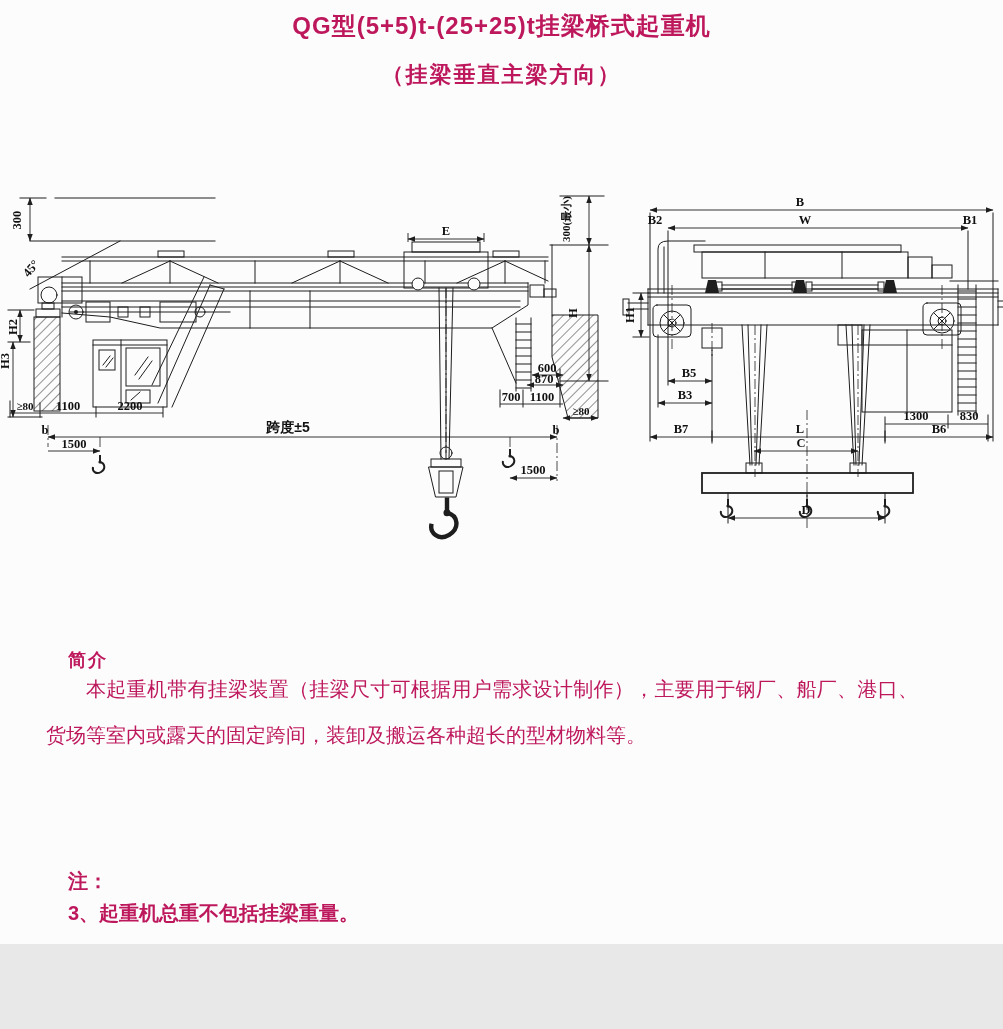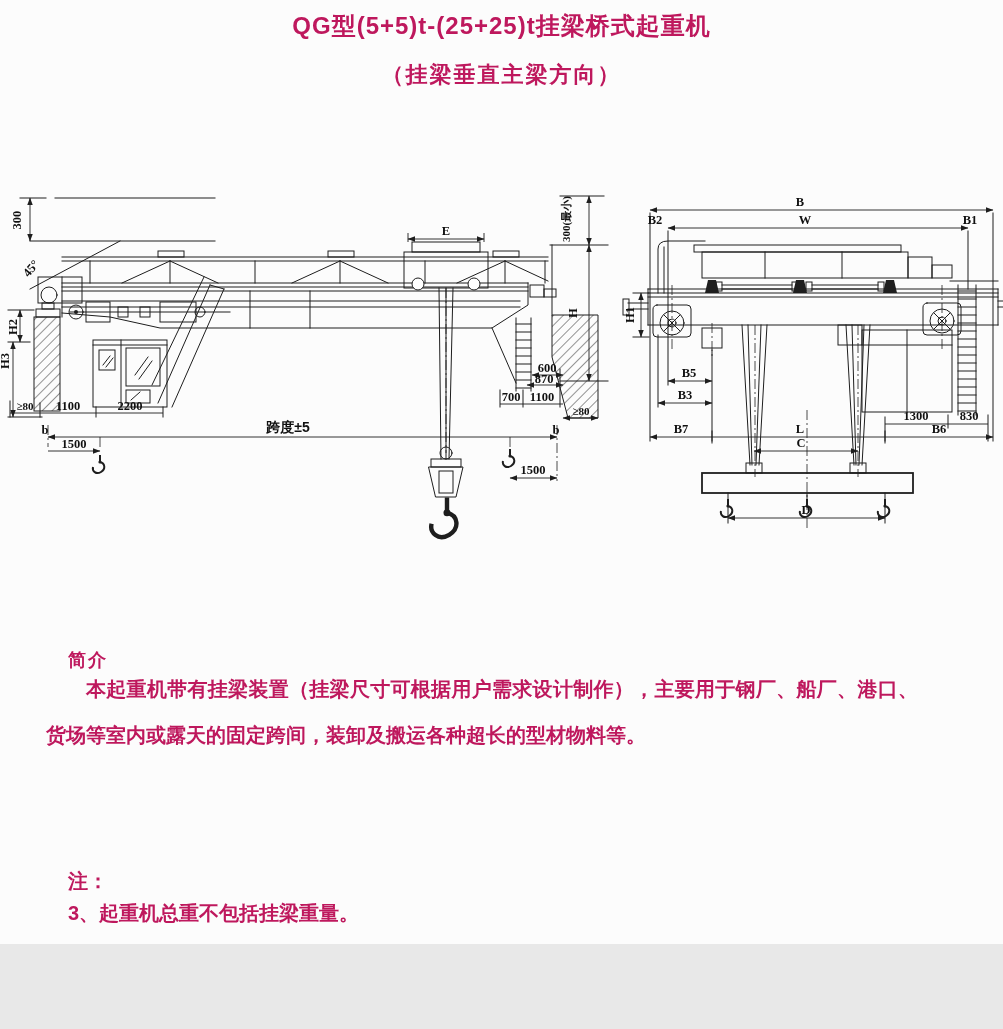--- a/index.html
+++ b/index.html
@@ -5,21 +5,21 @@
   html,body{margin:0;padding:0;background:#e8e8e8;}
   .sheet{position:relative;width:1003px;height:944px;background:#fcfcfc;color:#be185d;
          font-family:"Liberation Sans","DejaVu Sans",sans-serif;overflow:hidden;}
   .title{position:absolute;top:10px;left:0;width:100%;text-align:center;
          font-size:24px;font-weight:bold;letter-spacing:1px;}
   .subtitle{position:absolute;top:60px;left:0;width:100%;text-align:center;
          font-size:22px;font-weight:bold;letter-spacing:2px;}
   .drawing{position:absolute;top:185px;left:0;}
   .intro-h{position:absolute;top:612px;left:68px;font-size:18px;font-weight:bold;letter-spacing:2px;margin-top:36px;}
   .intro-p{position:absolute;top:666px;left:46px;width:872px;font-size:20px;line-height:2.3;
-         text-indent:2em;font-weight:700;text-align:justify;}
+         text-indent:2em;font-weight:400;text-align:justify;}
   .notes{position:absolute;top:866px;left:68px;width:920px;font-size:20px;font-weight:bold;line-height:1.58;}
   .notes div{white-space:nowrap;}
   
   .ln{stroke:#1e1e1e;stroke-width:1;fill:none;stroke-linecap:square}
   .th{stroke:#1e1e1e;stroke-width:1.8;fill:none}
   .dm{stroke:#1e1e1e;stroke-width:.9;fill:none}
   .cd{stroke:#1e1e1e;stroke-width:.8;fill:none;stroke-dasharray:10 3 2 3}
   .fl{fill:#1e1e1e;stroke:none}
   .wh{fill:#fff;stroke:#1e1e1e;stroke-width:1}
   text.dl{font:bold 12.5px "Liberation Serif","DejaVu Serif",serif;fill:#111;text-anchor:middle}

